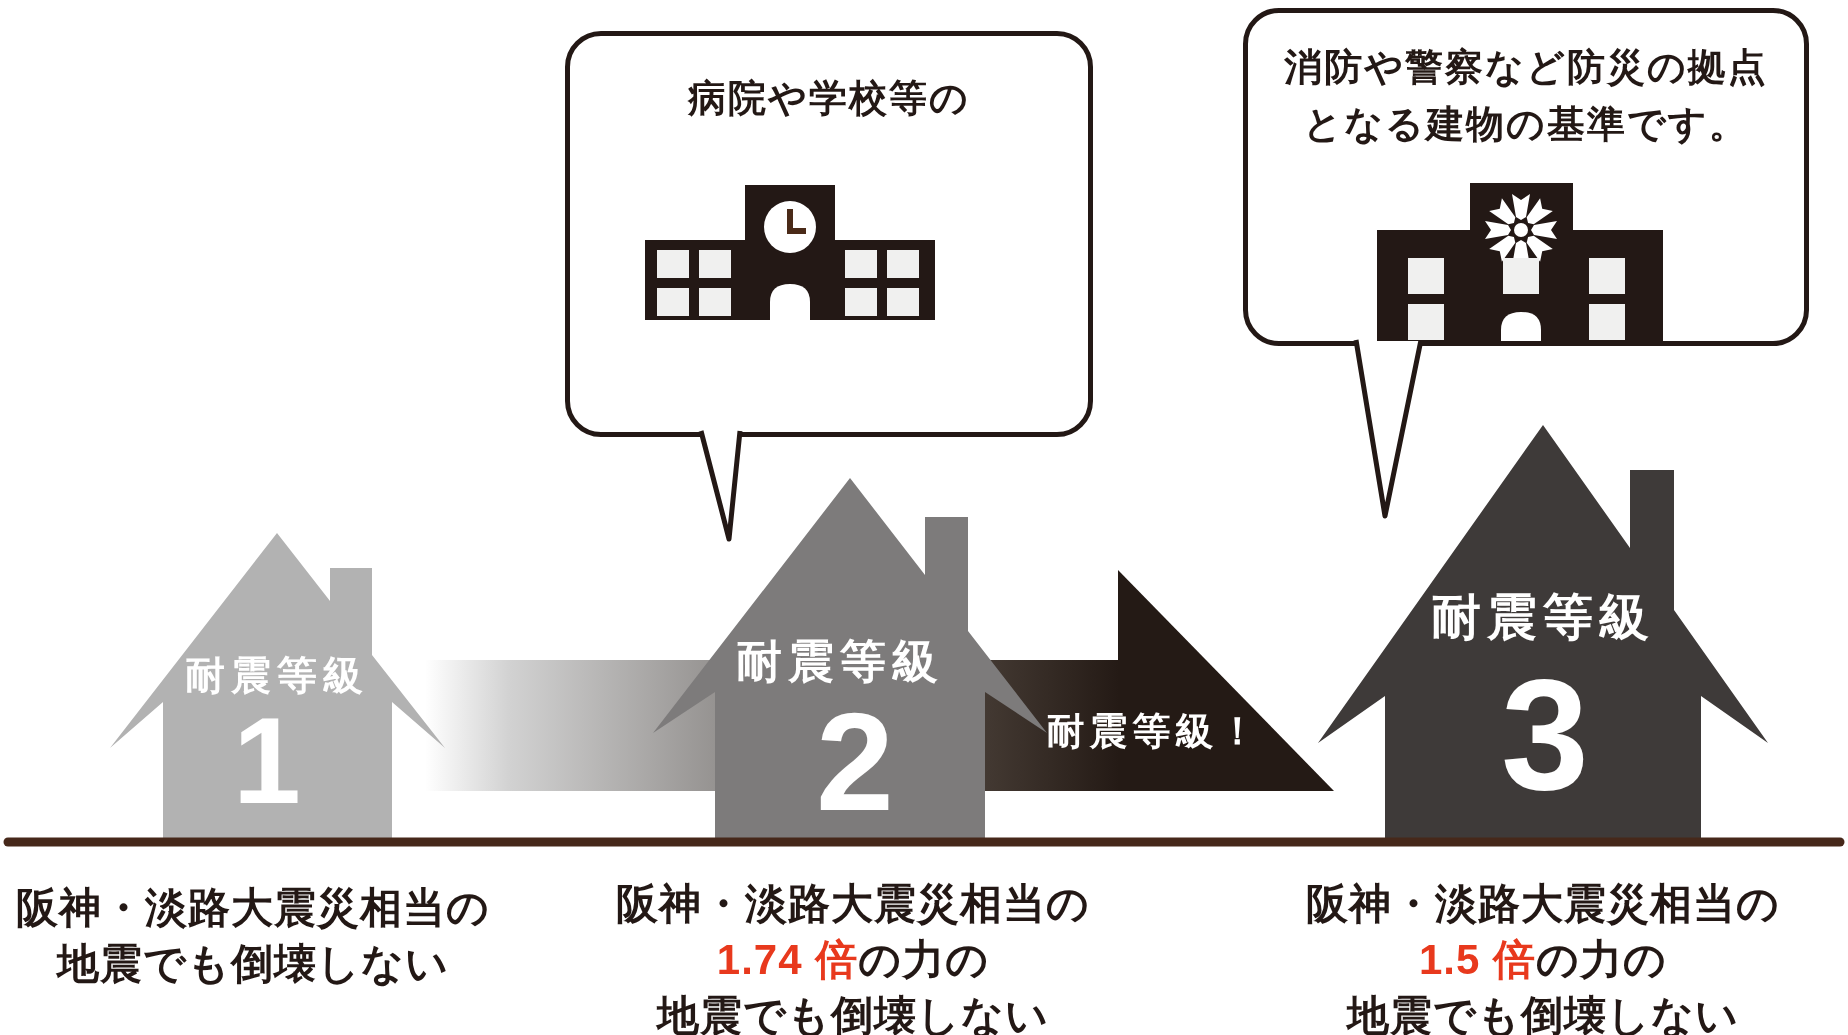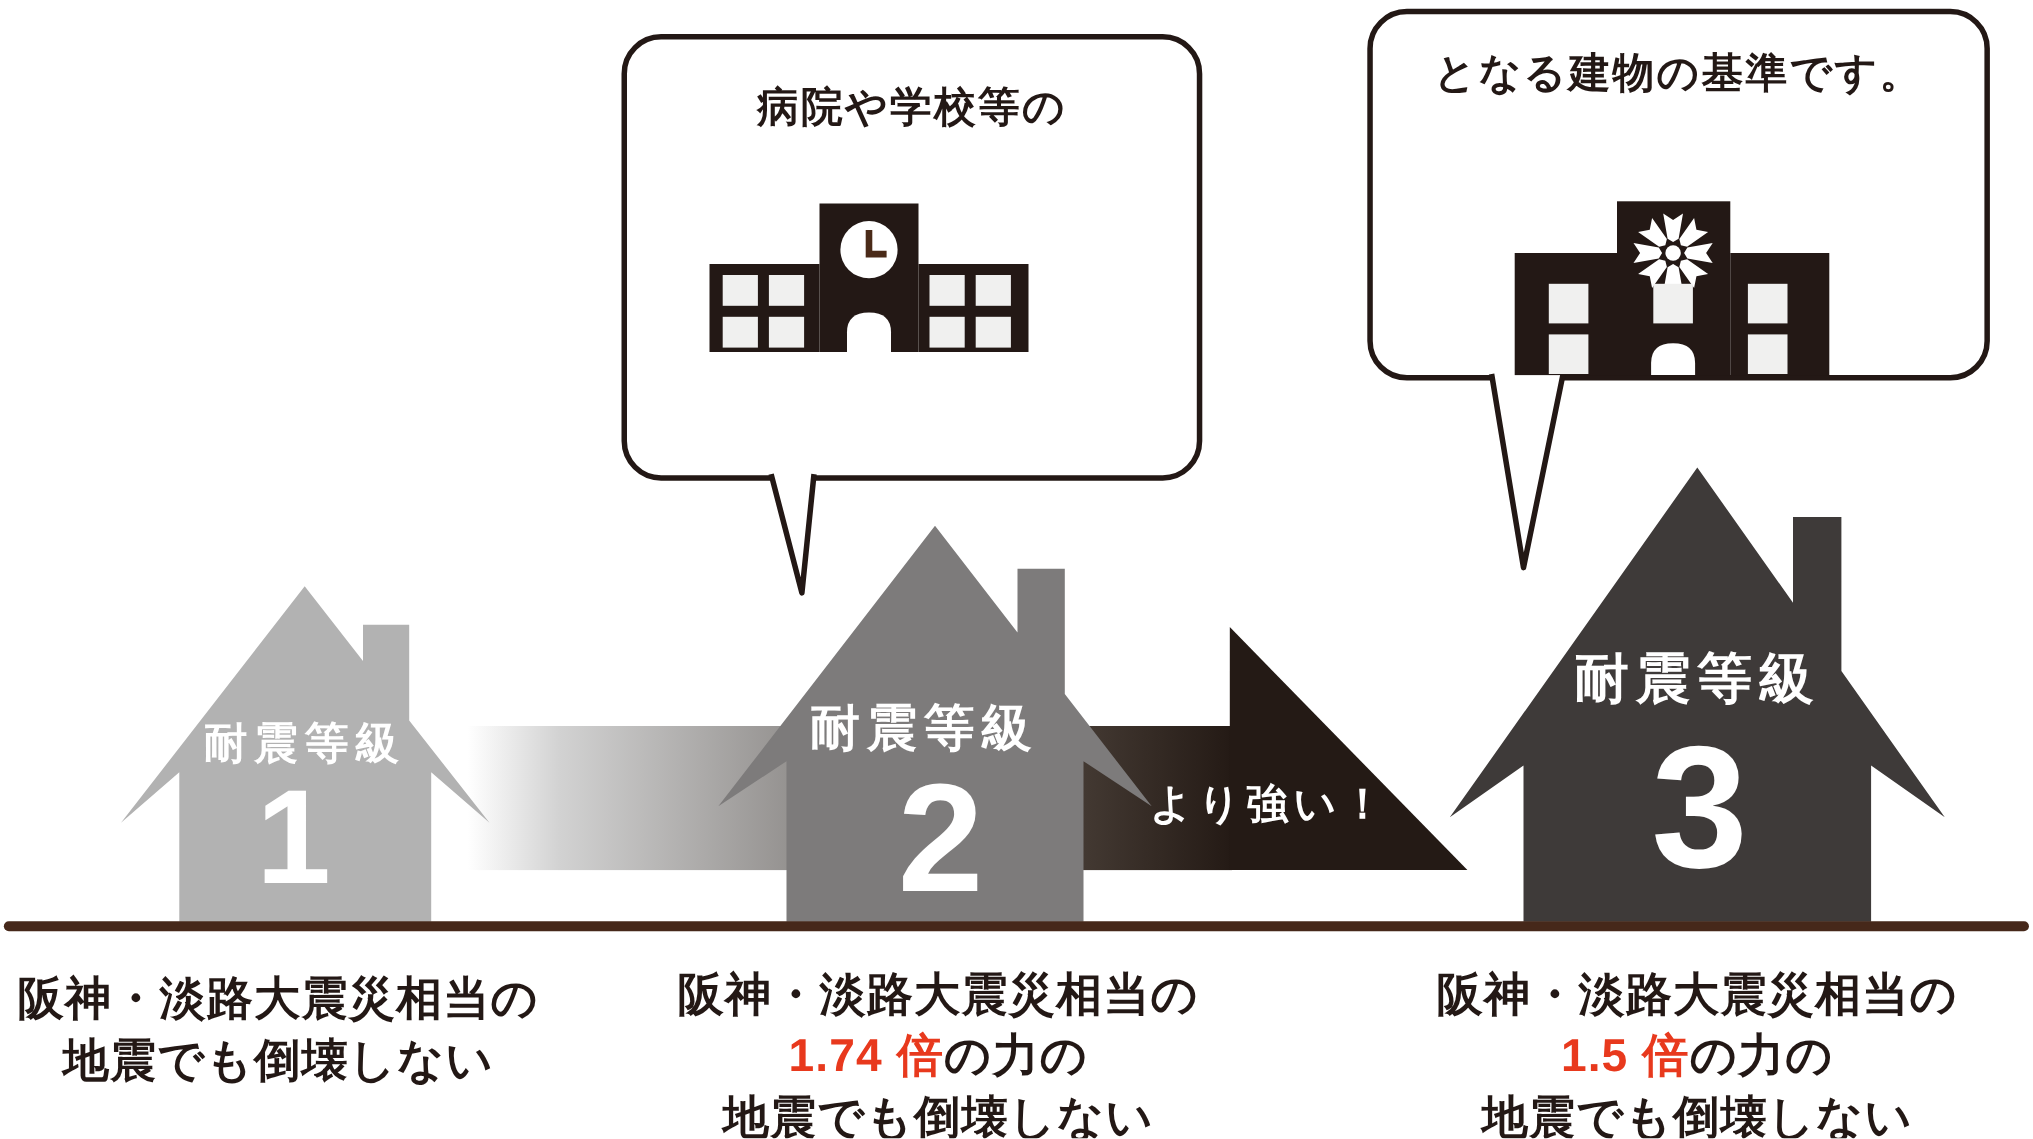--- a/index.html
+++ b/index.html
@@ -63,20 +63,21 @@
   </svg>
 
   <div class="bubble bubble-1">
     <div class="bubble-text">
       <div>病院や学校等の</div>
     </div>
   </div>
 
   <div class="bubble bubble-2">
     <div class="bubble-text">
+      <div>消防や警察など防災の拠点</div>
       <div>となる建物の基準です。</div>
     </div>
   </div>
 
   <svg class="layer deco" width="1848" height="1035" viewBox="0 0 1848 1035">
 
     <path d="M701,431 L729,539 L740,431" fill="#ffffff" stroke="#231815" stroke-width="5" stroke-linejoin="round"></path>
     <path d="M1356,340 L1385,516 L1421,340" fill="#ffffff" stroke="#231815" stroke-width="5" stroke-linejoin="round"></path>
 
     <g>
@@ -128,21 +129,21 @@
 
   <div class="overlay-text grade-label grade-label-1">耐震等級</div>
   <div class="overlay-text grade-number grade-number-1">1</div>
 
   <div class="overlay-text grade-label grade-label-2">耐震等級</div>
   <div class="overlay-text grade-number grade-number-2">2</div>
 
   <div class="overlay-text grade-label grade-label-3">耐震等級</div>
   <div class="overlay-text grade-number grade-number-3">3</div>
 
-  <div class="overlay-text stronger-label">より強い！</div>
+  <div class="overlay-text stronger-label">耐震等級！</div>
 
   <div class="caption caption-1">
     <div class="cap-line">阪神・淡路大震災相当の</div>
     <div class="cap-line"><span style="color: rgb(232, 57, 29);"></span><span>地震でも倒壊しない</span></div>
 
   </div>
 
   <div class="caption caption-2">
     <div class="cap-line">阪神・淡路大震災相当の</div>
     <div class="cap-line"><span style="color: rgb(232, 57, 29);">1.74 倍</span><span>の力の</span></div>

